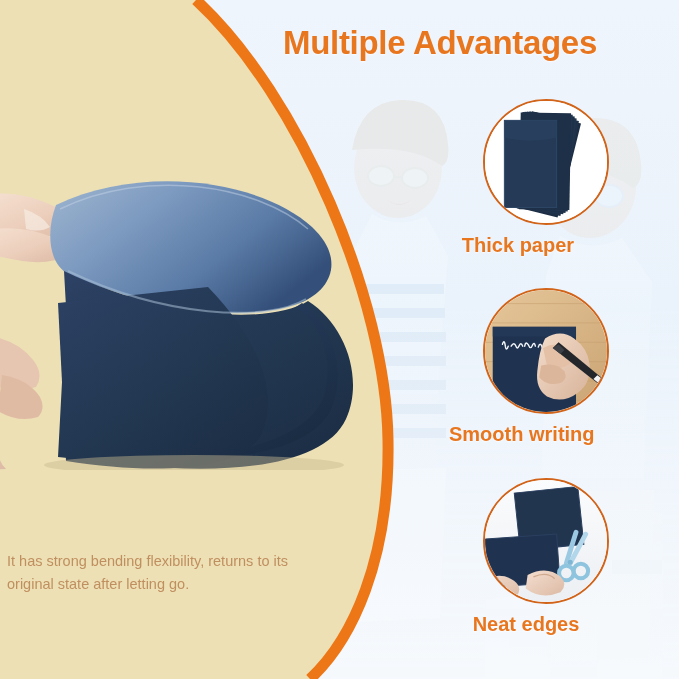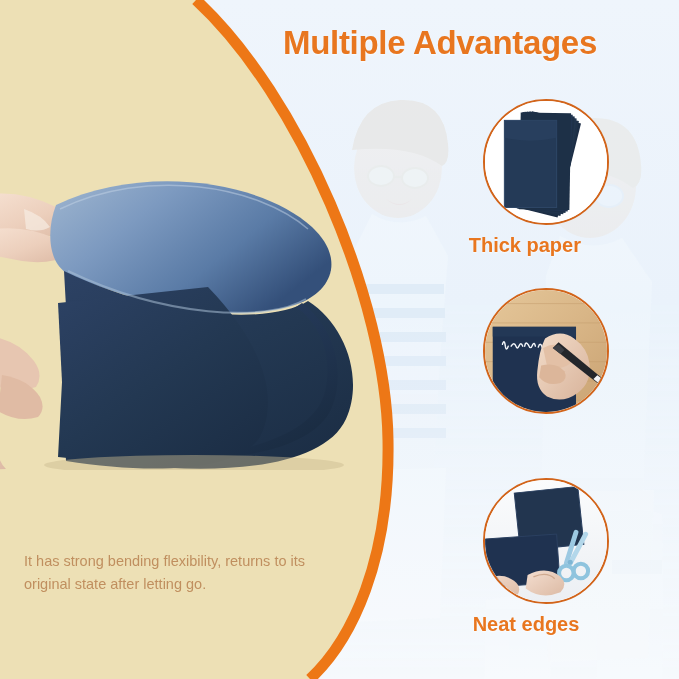--- a/index.html
+++ b/index.html
@@ -36,42 +36,42 @@
     text-shadow:0 1px 2px rgba(255,255,255,.75);
   }
 
   
   .left-title {
     position:absolute; left:24px; top:504px; width:330px;
     font-size:25px; font-weight:bold; color:#e07a22;
     letter-spacing:-.2px;
   }
   .left-body {
-    position:absolute; left:24px; top:550px; width:320px;
+    position:absolute; left:7px; top:550px; width:320px;
     font-size:14.5px; line-height:23px; color:#c08f5f;
   }
 
   
   .feature { position:absolute; }
   .badge {
     position:relative;
     width:126px; height:126px; border-radius:50%;
     border:2.4px solid #d2641a;
     overflow:hidden;
     background:#fff;
   }
   .badge svg { display:block; width:100%; height:100%; }
   .feature-label {
     margin-top:9px; text-align:center;
     font-size:20px; font-weight:bold; color:#e8761f;
     white-space:nowrap;
     text-shadow:0 1px 2px rgba(255,255,255,.8);
   }
   .f1 { left:483px; top:99px; }
-  .f1 .feature-label { width:126px; margin-left:-28px;text-align:right; }
+  .f1 .feature-label { width:126px; margin-left:-28px; }
   .f2 { left:483px; top:288px; }
   .f2 .feature-label { width:126px; margin-left:-34px; }
   .f3 { left:483px; top:478px; }
   .f3 .feature-label { width:126px; margin-left:-20px; }
 </style>
 </head>
 <body>
 
 <div id="stage">
 
@@ -278,20 +278,21 @@
           <path d="M62 50 q16-10 30 0 q14 10 16 26 q2 20-12 30 q-16 12-32 4 q-12-8-10-26 q2-22 8-34z" fill="url(#skin2)"></path>
           <path d="M60 60 q14-8 24 2 q8 8 4 14 q-10 8-24 2z" fill="#e3c0a6"></path>
           <path d="M58 78 q16-4 24 6 q4 8-4 12 q-14 4-22-6z" fill="#dcb69a"></path>
 
           <path d="M70 60 L116 96 l6-4 L76 54 z" fill="#23262b"></path>
           <path d="M112 92 l10 8 l2-6 -8-6z" fill="#f4f6f8"></path>
           <path d="M70 60 L78 66 l4-4 -6-6z" fill="#3b3f46"></path>
         </g>
       </svg>
     </div>
+    <div class="feature-label">Smooth writing</div>
   </div>
 
   <div class="feature f3">
     <div class="badge">
       <svg viewBox="0 0 126 126">
         <defs>
           <linearGradient id="tableG" x1="0" y1="0" x2="0" y2="1">
             <stop offset="0" stop-color="#fbfcfd"></stop>
             <stop offset="1" stop-color="#eceff3"></stop>
           </linearGradient>

